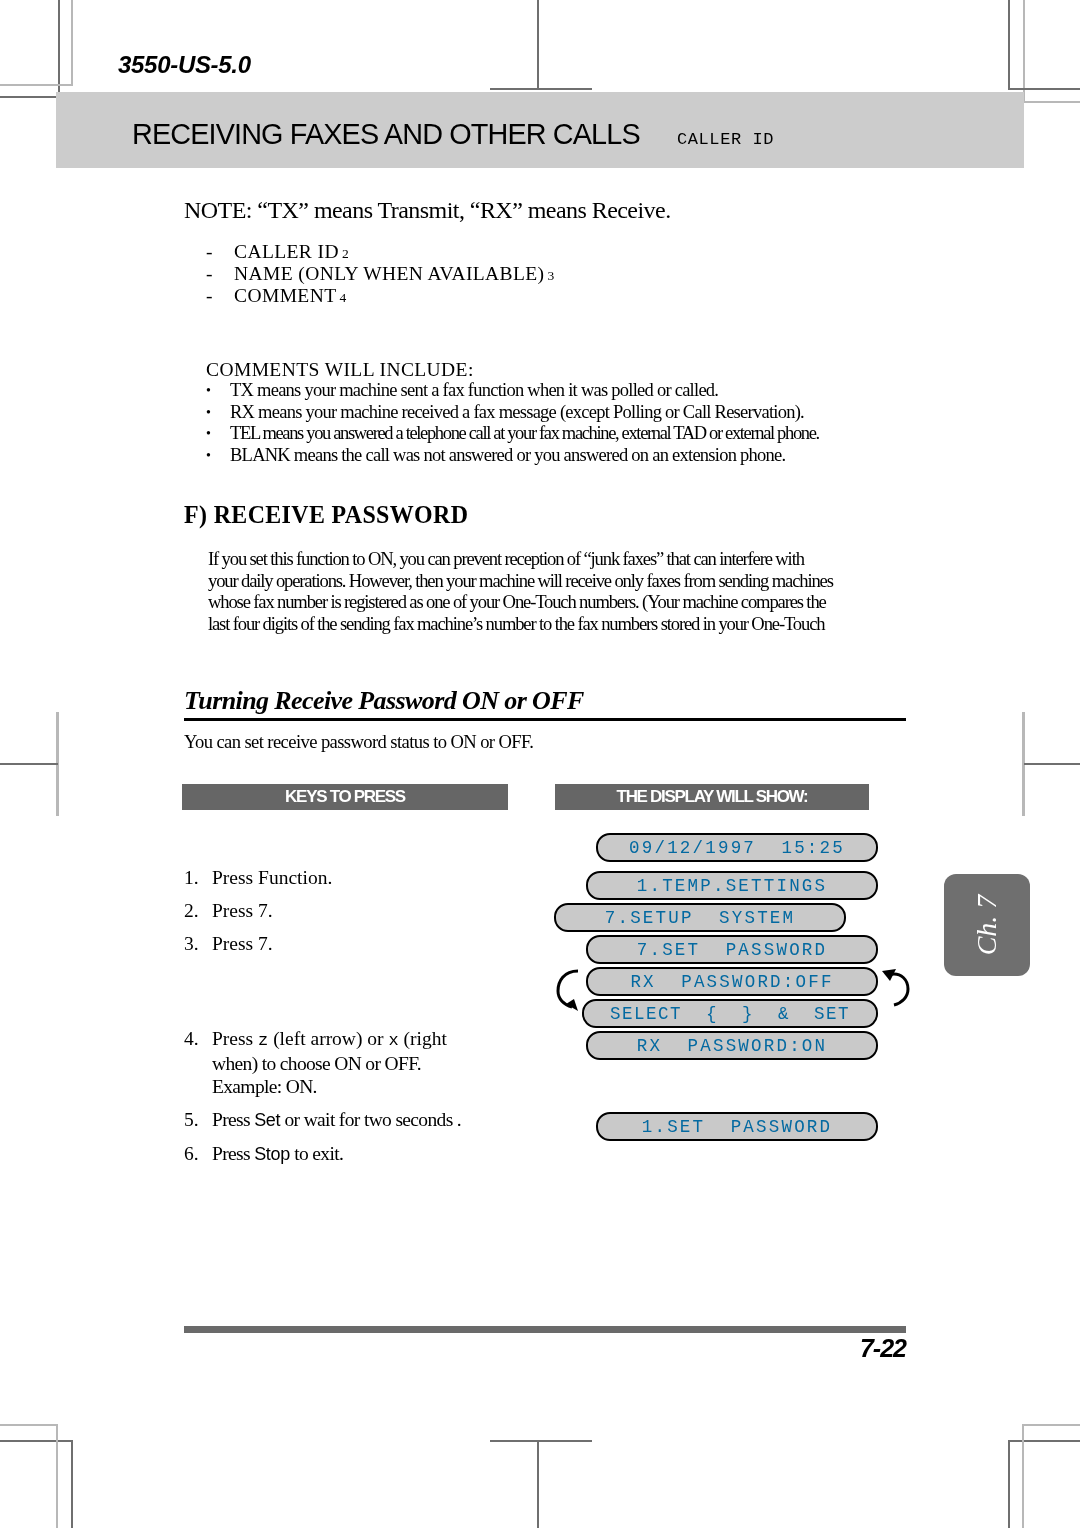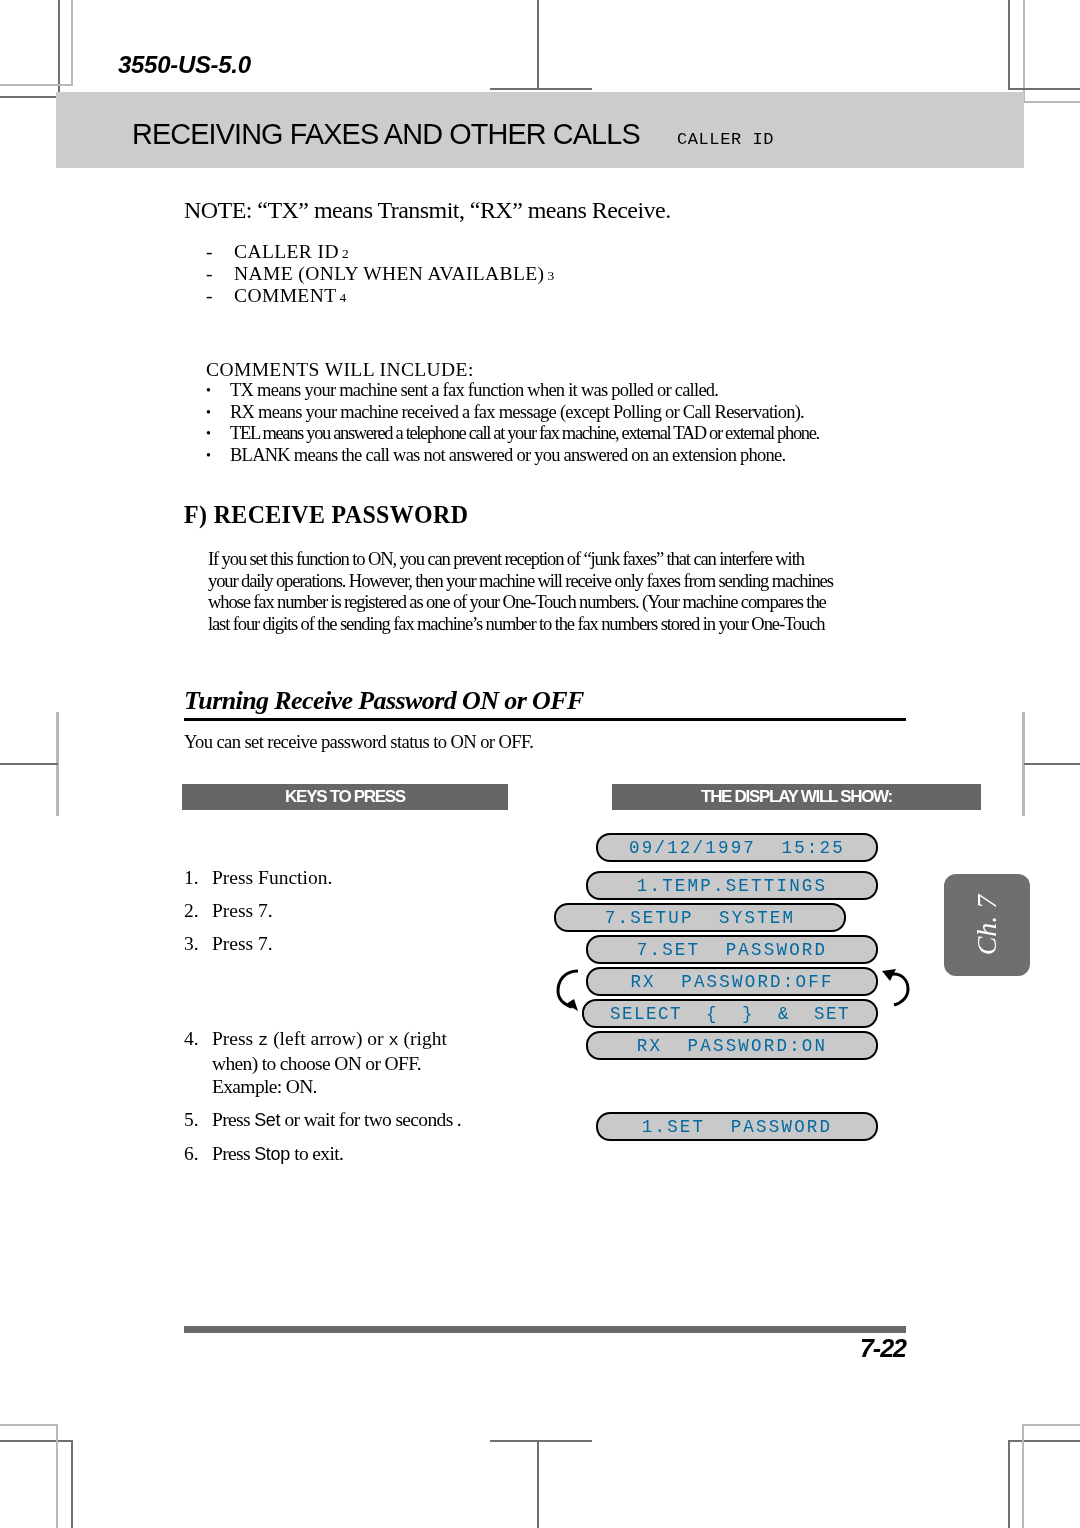--- a/index.html
+++ b/index.html
@@ -183,21 +183,21 @@
     color: #ffffff;
     font-family: "Liberation Sans", sans-serif;
     font-weight: bold;
     font-size: 17px;
     letter-spacing: -1.3px;
     display: flex;
     align-items: center;
     justify-content: center;
   }
   #colhead-keys { left: 182px; top: 784px; width: 326px; }
-  #colhead-display { left: 612px; top: 784px; width: 369px; }
+  #colhead-display { left: 555px; top: 784px; width: 314px; }
 
   
   .steps {
     position: absolute;
     left: 184px;
     top: 866px;
     width: 380px;
   }
   .step {
     position: relative;

